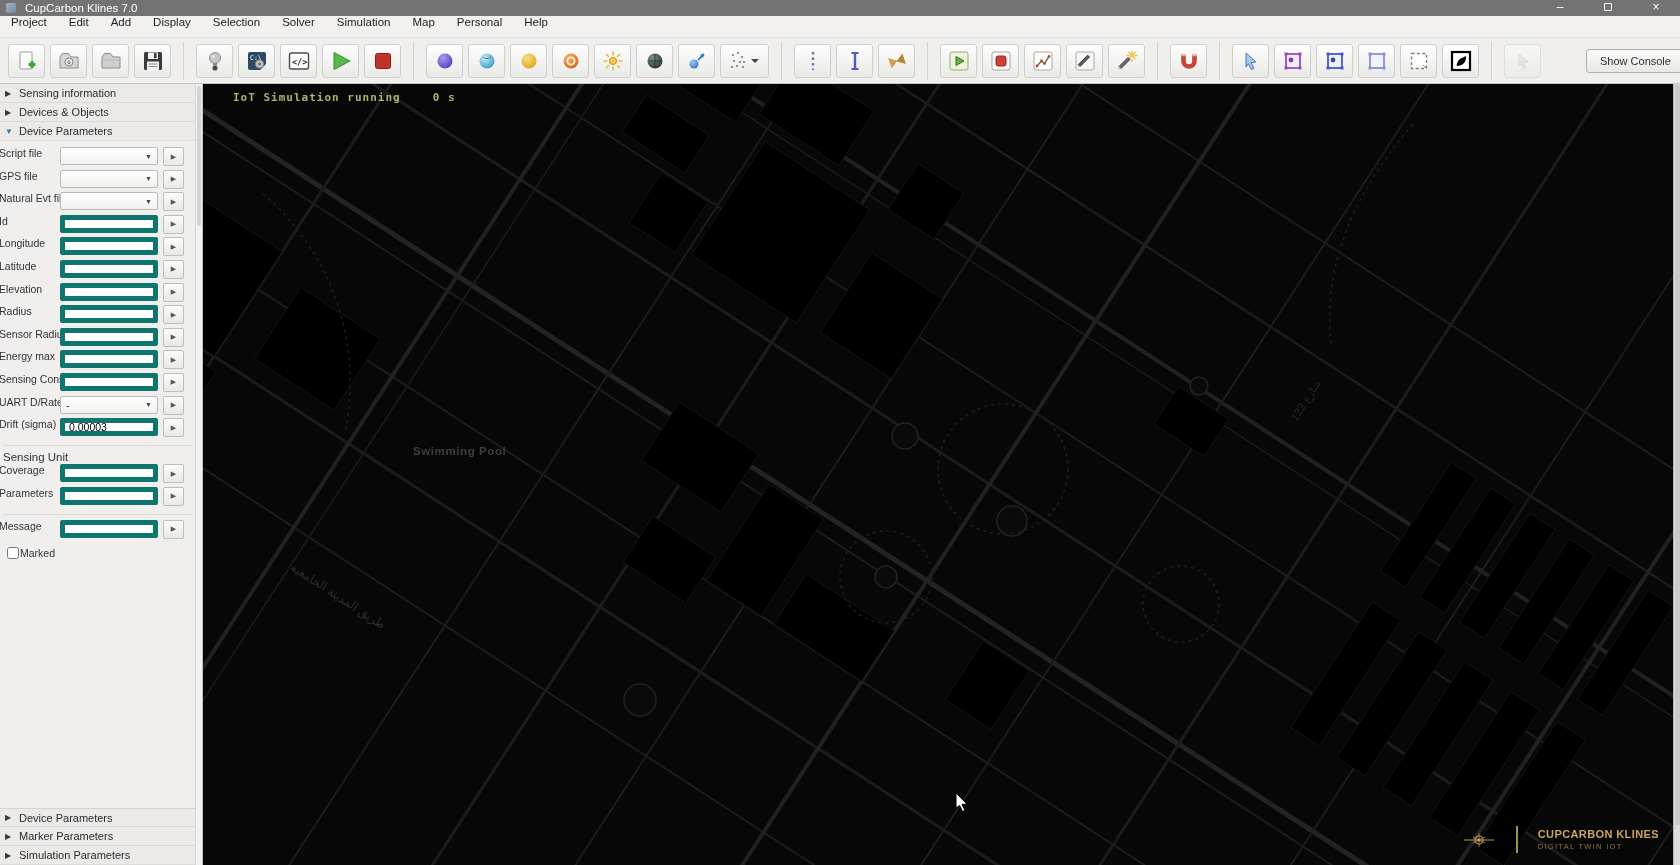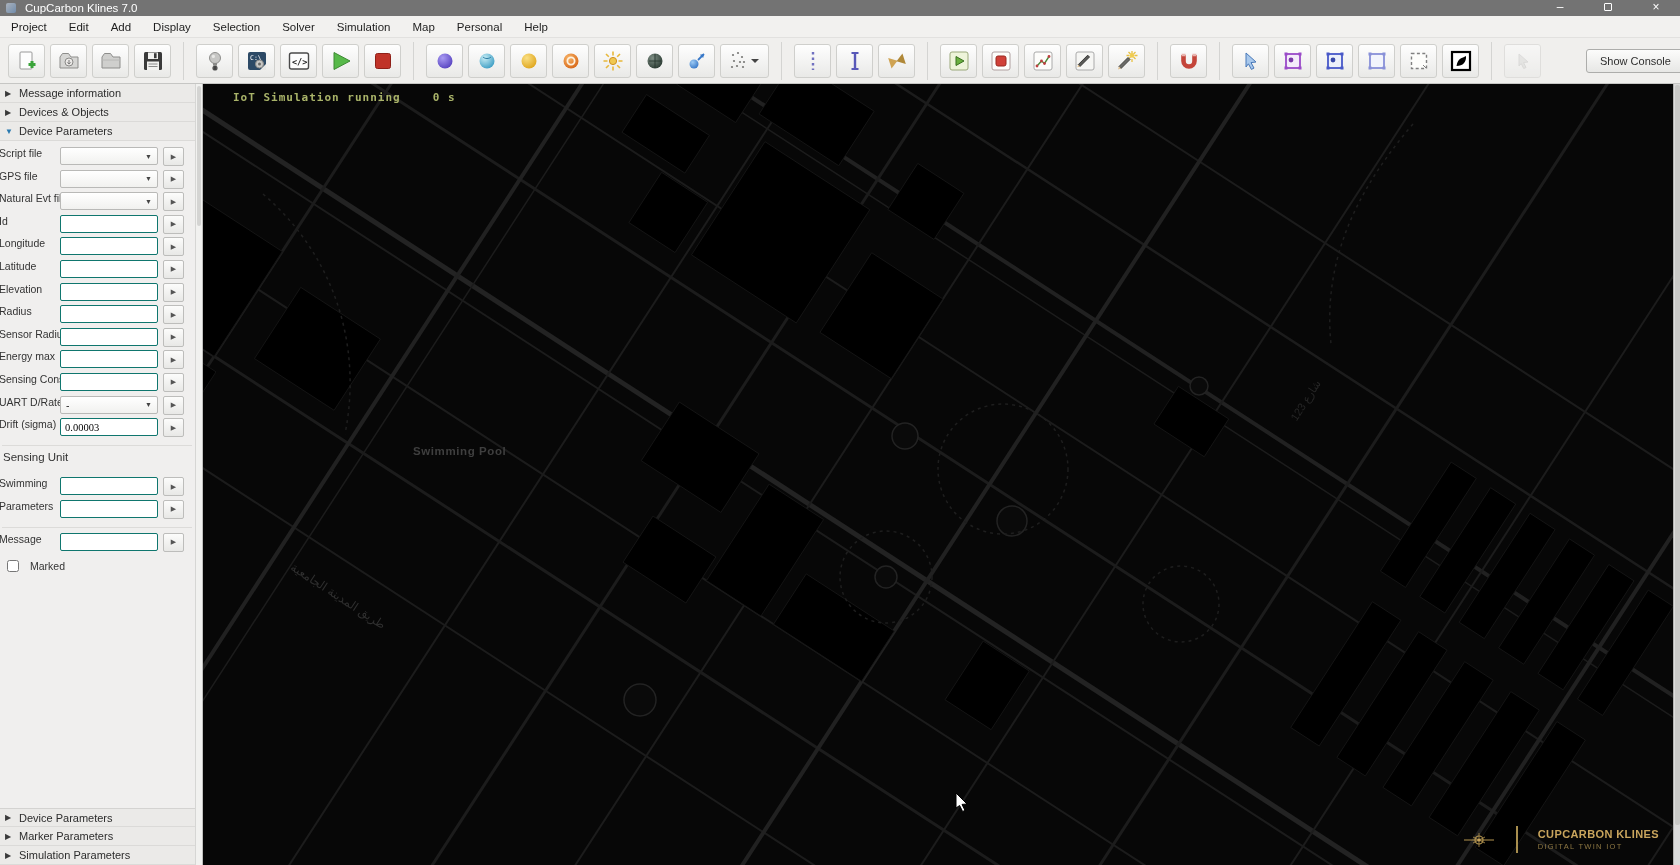--- a/index.html
+++ b/index.html
@@ -6,21 +6,21 @@
   body{margin:0;font-family:"Liberation Sans",sans-serif;width:1680px;height:865px;overflow:hidden;background:#e8e8e6}
 
   
   .titlebar{height:16px;background:#737373;color:#fff;display:flex;align-items:center;font-size:11.5px;padding-left:4px}
   .title-icon{width:10px;height:10px;margin:0 9px 0 2px;opacity:.55;background:linear-gradient(135deg,#d7e6f8,#6fa0d8);border-radius:2px}
   .win-controls{margin-left:auto;display:flex;height:100%}
   .win-btn{width:48px;text-align:center;font-size:12px;line-height:15px;color:#fff;cursor:default}
   .maxbox{display:inline-block;width:8px;height:8px;border:1px solid #fff;border-radius:1px;margin-top:3px}
 
   
-  .menubar{height:22px;background:#f2f1ef;display:flex;align-items:center;font-size:11.5px;color:#1d1d1d;border-bottom:1px solid #e2e1df}
+  .menubar{height:22px;background:#f2f1ef;display:flex;font-size:11.5px;color:#1d1d1d;border-bottom:1px solid #e2e1df}
   .menu-item{padding:0 11px}
 
   
   .toolbar{height:46px;background:#f0efed;border-bottom:1px solid #c6c6c4;display:flex;align-items:center;padding-left:8px;gap:5px}
   .tb{width:37px;height:34px;border:1px solid #cfcfcc;border-radius:3px;background:linear-gradient(#fefefe,#e9e9e7);display:flex;align-items:center;justify-content:center;padding:0;flex:none}
   .tb.wide{width:49px}
   .tb.disabled{opacity:.5}
   .tsep{width:1px;height:38px;background:#d4d4d2;margin:0 7px;flex:none}
   .show-console{margin-left:40px;height:24px;padding:0 13px;font-size:11px;border:1px solid #adadab;border-radius:3px;background:linear-gradient(#fcfcfb,#e7e7e5);color:#2e2e2e;flex:none}
 
@@ -29,27 +29,27 @@
 
   
   .sidebar{width:195px;background:#f0efee;display:flex;flex-direction:column;overflow:hidden;font-size:10.5px;color:#333;flex:none}
   .acc{height:19px;display:flex;align-items:center;background:#ebeae8;border-bottom:1px solid #dbdad8;padding-left:5px;gap:6px;font-size:11px;color:#2c2c2c;flex:none}
   .acc.btop{border-top:1px solid #d4d3d1}
   .tri{font-size:8px;color:#3a3a3a;width:8px}
   .tri.open{color:#2a7ab0}
   .params{padding:6px 3px 0 2px}
   .prow{display:flex;height:20px;margin-bottom:2.6px}
   .plabel{width:61px;margin-left:-3px;white-space:nowrap;overflow:hidden;font-size:10.5px;color:#333;flex:none}
-  .pinput{width:98px;height:18px;border:1px solid #0f766e;border-radius:2px;background:#fff;font-size:10.5px;padding:0 4px;flex:none;font-family:Liberation Serif, serif}
+  .pinput{width:98px;height:18px;border:5px solid #0f766e;border-radius:2px;background:#fff;font-size:10.5px;padding:0 4px;flex:none;font-family:Liberation Sans, sans-serif}
   .combo{width:98px;height:18px;border:1px solid #b9b9b7;border-radius:2px;background:linear-gradient(#ffffff,#f1f1ef);display:flex;align-items:center;justify-content:space-between;padding:0 5px;flex:none;font-size:10.5px;color:#222}
   .ca{font-size:7px;color:#444}
   .pbtn{width:21px;height:19px;margin-left:5px;border:1px solid #bdbdbb;border-radius:2px;background:linear-gradient(#fcfcfb,#e8e8e6);font-size:7px;color:#555;display:flex;align-items:center;justify-content:center;padding:0;flex:none}
   .sep-line{height:1px;background:#dcdbd9;margin:7px 0 5px}
-  .sub-title{font-size:11.5px;color:#333;margin:1px 0 14px 1px}
-  .marked-row{display:flex;align-items:center;gap:11px;margin:7px 0 0 5px}
+  .sub-title{font-size:11.5px;color:#333;margin:1px 0 1px 1px}
+  .marked-row{display:flex;align-items:center;gap:1px;margin:7px 0 0 5px}
   .marked-row input{width:12px;height:12px}
   .side-spacer{flex:1}
 
   .side-scroll{width:8px;background:#f1f1ef;border-left:1px solid #d6d6d4;border-right:1px solid #bfbfbd;flex:none}
   .side-scroll i{display:block;width:4px;margin:2px auto 0;height:140px;background:#d4d4d2;border-radius:2px}
 
   
   .map{position:relative;width:1470px;height:781px;background:#070707;overflow:hidden;flex:none}
   .map svg.roads{position:absolute;left:0;top:0}
   .status{position:absolute;left:30px;top:7px;font-family:"DejaVu Sans Mono",monospace;font-weight:bold;font-size:11px;color:#a9b369;letter-spacing:1px}
@@ -374,21 +374,21 @@
       </svg>
     </button>
   <button class="show-console">Show Console</button>
 </div>
 
 <div class="content">
 
   <div class="sidebar">
     <div class="acc">
         <span class="tri">▶</span>
-        <span>Message information</span>
+        <span>Sensing information</span>
       </div>
     <div class="acc">
         <span class="tri">▶</span>
         <span>Devices &amp; Objects</span>
       </div>
     <div class="acc">
         <span class="tri open">▼</span>
         <span>Device Parameters</span>
       </div>
 
@@ -467,21 +467,21 @@
       </div>
       <div class="prow">
         <span class="plabel">Drift (sigma)</span>
         <input class="pinput" value="0.00003" style="">
         <button class="pbtn">▶</button>
       </div>
 
       <div class="sep-line"></div>
       <div class="sub-title">Sensing Unit</div>
       <div class="prow">
-        <span class="plabel">Swimming</span>
+        <span class="plabel">Coverage</span>
         <input class="pinput" value="" style="">
         <button class="pbtn">▶</button>
       </div>
       <div class="prow">
         <span class="plabel">Parameters</span>
         <input class="pinput" value="" style="">
         <button class="pbtn">▶</button>
       </div>
 
       <div class="sep-line"></div>

